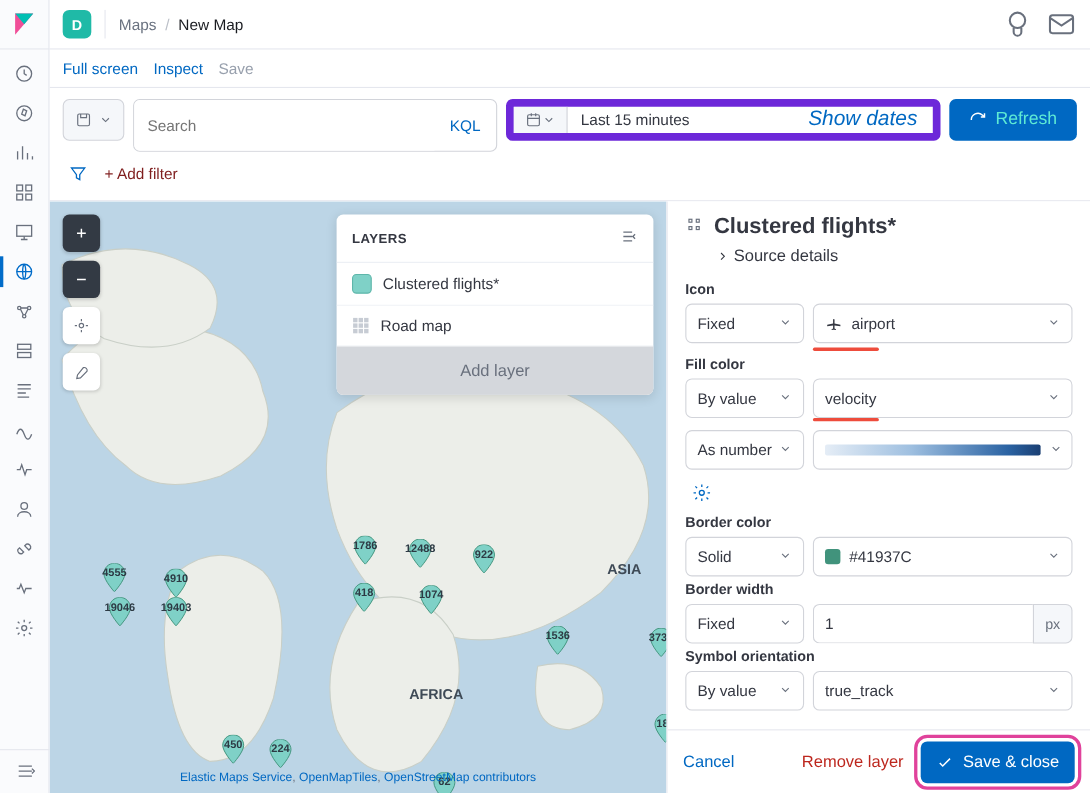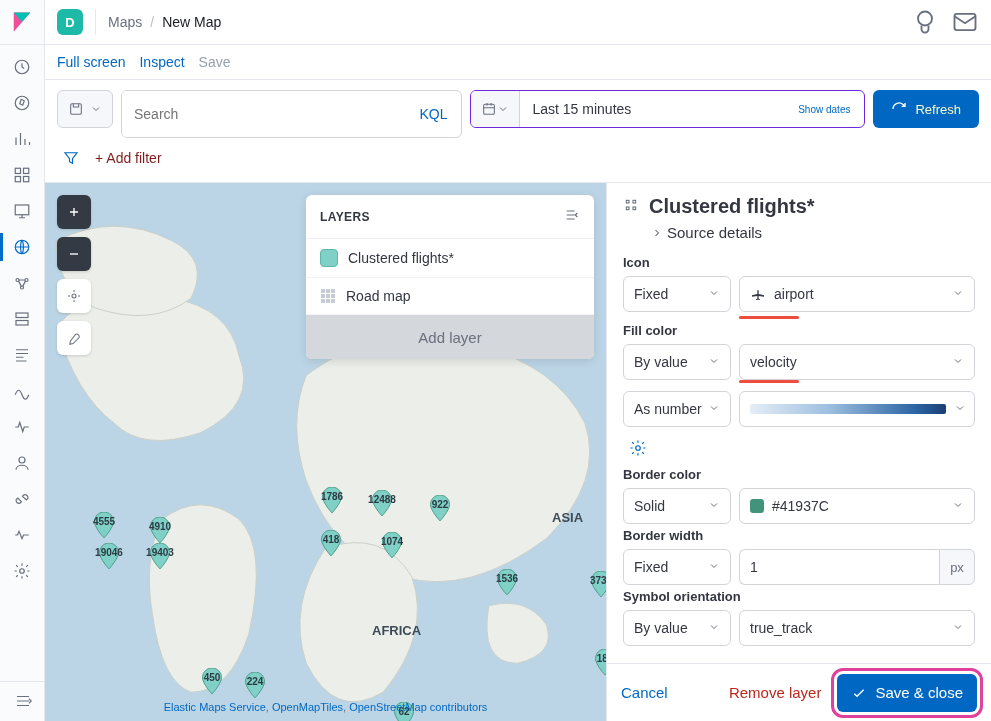--- a/index.html
+++ b/index.html
@@ -33,25 +33,25 @@
   .toolbar { height:35px; border-bottom:1px solid #e5e7ee; display:flex; align-items:center; gap:14px; padding:0 12px; font-size:14px;}
   .toolbar a { color:#0068c2; cursor:pointer;}
   .toolbar .disabled { color:#98a0ad; }
 
   
   .querybar { display:flex; gap:8px; padding:10px 12px 0 12px; align-items:stretch;}
   .dp-btn { border:1px solid #d2d4da; background:#f5f7fa; border-radius:6px; height:38px; display:flex;align-items:center; padding:0 10px; gap:6px; color:#69707d; cursor:pointer; font-size:13px;}
   .search-wrap { flex:1; display:flex; border:1px solid #d2d4da; border-radius:6px; overflow:hidden; height:48px;}
   .search-wrap input { flex:1; border:none; outline:none; padding:0 12px; font-size:14px;color:#343741;}
   .kql { padding:0 14px; display:flex;align-items:center; color:#0068c2; font-size:14px;}
-  .timerange { display:flex; border:1px solid #6d28d9; border-radius:6px; overflow:hidden; height:38px; min-width:0;}
+  .timerange { display:flex; border:7px solid #6d28d9; border-radius:6px; overflow:hidden; height:38px; min-width:0;}
   .timerange .tr-btn { background:#f5f7fa; border-right:1px solid #d2d4da; padding:0 10px; display:flex;align-items:center;justify-content:center;color:#69707d;}
   .timerange .tr-text { flex:1; padding:0 12px; display:flex;align-items:center; font-size:14px; white-space:nowrap;}
-  .timerange .tr-show { padding:0 14px; display:flex;align-items:center; color:#0068c2; font-size:10px; white-space:nowrap;}
-  .refresh-btn { background:#0068c2; color:#fef9c3; border-radius:6px; height:38px; padding:0 18px; display:flex;align-items:center; gap:8px; font-size:13px; font-weight:500;}
+  .timerange .tr-show { padding:0 14px; display:flex;align-items:center; color:#0068c2; font-size:19px; white-space:nowrap;font-style:italic;}
+  .refresh-btn { background:#0068c2; color:#5eead4; border-radius:6px; height:38px; padding:0 18px; display:flex;align-items:center; gap:8px; font-size:16px; font-weight:500;}
   .refresh-btn svg { stroke:#fff; }
 
   
   .filterrow { display:flex; align-items:center; gap:10px; padding:6px 12px 10px 12px; border-bottom:1px solid #e5e7ee;}
   .filter-icon-btn { width:28px;height:28px;border-radius:14px;display:flex;align-items:center;justify-content:center;color:#0068c2;}
   .add-filter { color:#7f1d1d; font-size:14px;}
 
   
   .content { flex:1; position:relative; display:flex; overflow:hidden;}
   .map-area { flex:1; position:relative; background:#e9eff5; overflow:hidden;}

